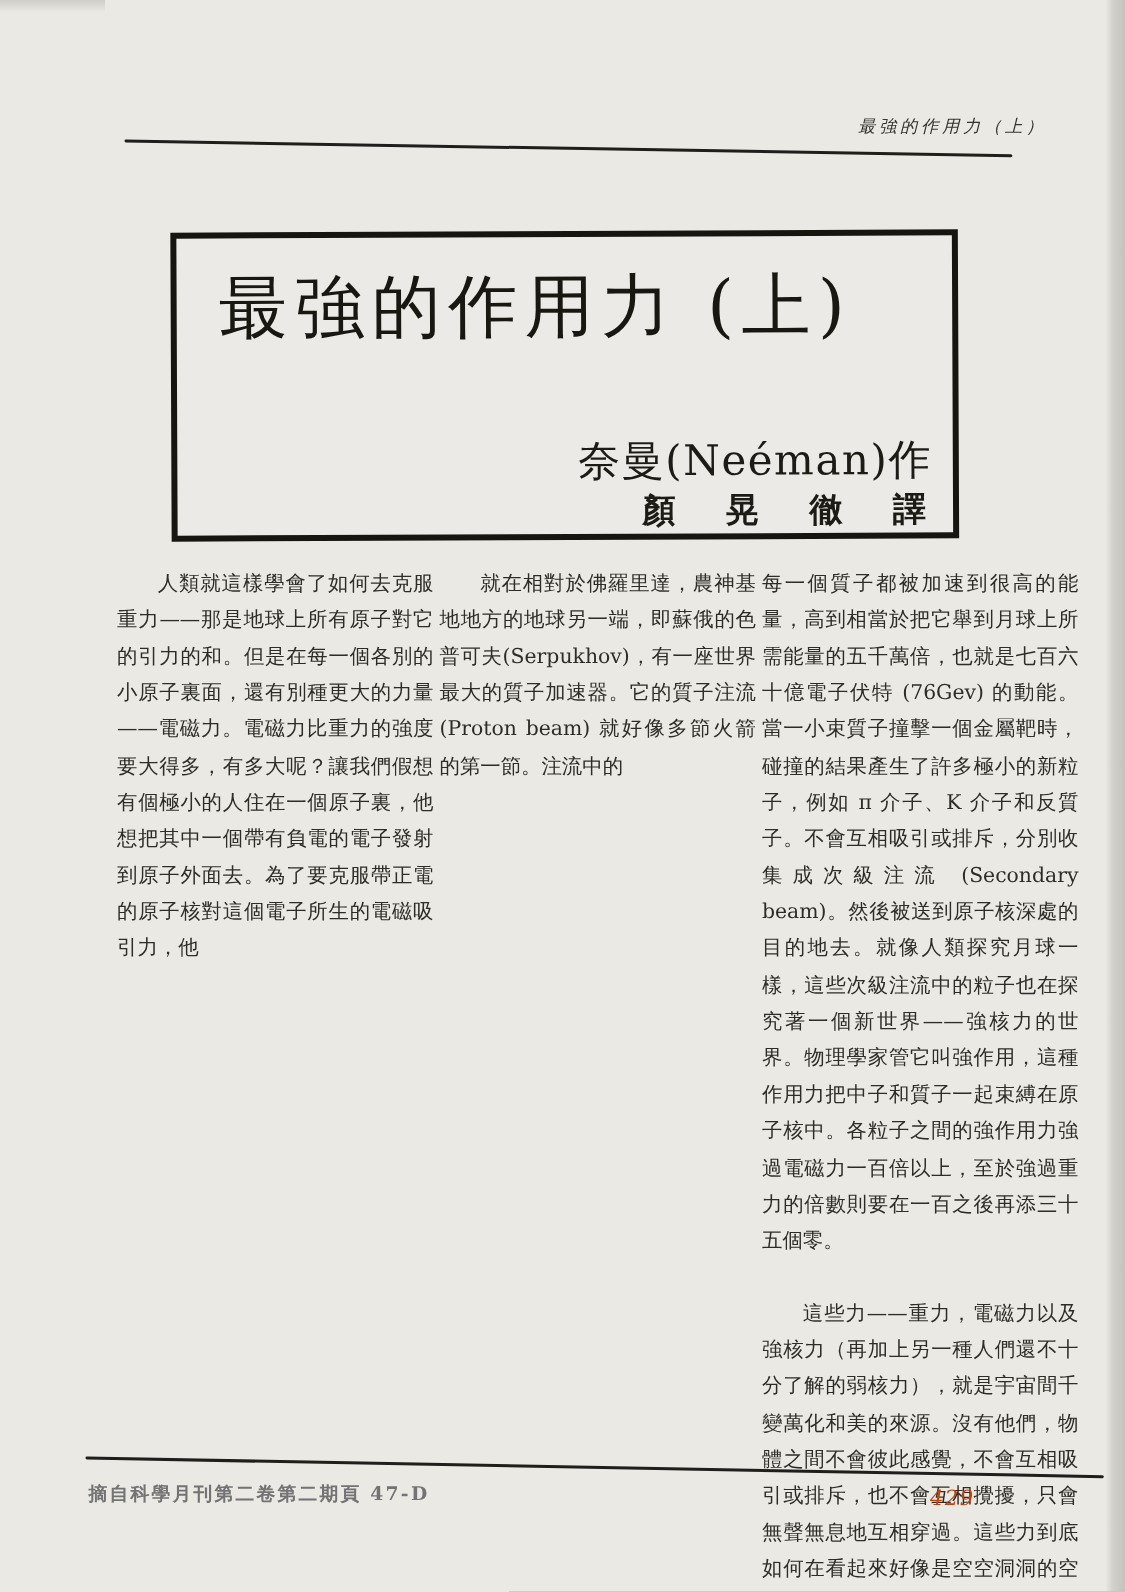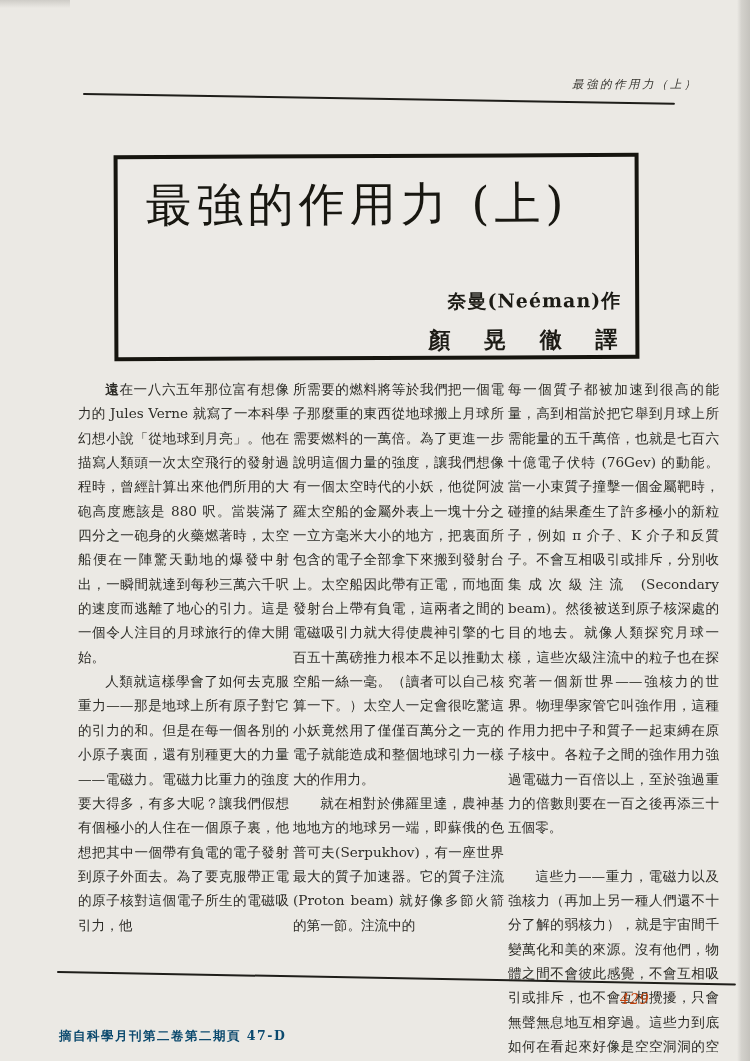--- a/index.html
+++ b/index.html
@@ -43,21 +43,21 @@
     transform:rotate(-0.25deg);
     background:rgba(255,255,255,.08);
   }
   .main-title{
     position:absolute;left:28px;top:16px;
     font-size:46px;letter-spacing:5px;color:#181711;
     white-space:nowrap;
   }
   .byline-author{
     position:absolute;right:14px;top:131px;
-    font-size:19px;font-weight:bold;color:#1c1b15;
+    font-size:28px;font-weight:normal;color:#1c1b15;
     letter-spacing:1px;white-space:nowrap;
   }
   .byline-translator{
     position:absolute;right:16px;top:168px;
     font-size:22px;font-weight:bold;color:#1c1b15;
     word-spacing:22px;letter-spacing:2px;white-space:nowrap;margin-left:37px;
   }
   
   .col{
     position:absolute;top:377px;width:211px;
@@ -68,21 +68,21 @@
   .col p{margin:0;}
   .col p.indent{text-indent:2em;}
   .col p.gap-above{margin-top:24px;}
   .col-1{left:78px;}
   .col-2{left:293px;}
   .col-3{left:508px;}
   .lead-char{font-weight:bold;}
   
   .footer-source{
     position:absolute;left:59px;top:988px;
-    font-size:12.5px;letter-spacing:1.5px;color:#0c4a6e;font-weight:bold;margin-top:40px;
+    font-size:12.5px;letter-spacing:1.5px;color:#737373;font-weight:bold;
   }
   .page-number{
     position:absolute;left:620px;top:991px;
     font-size:14px;font-style:italic;color:#c2410c;letter-spacing:1px;
   }
 </style>
 </head>
 <body>
 
 <div id="page">
@@ -93,26 +93,24 @@
   <div class="running-head">最強的作用力（上）</div>
   <div class="rule rule-top"></div>
 
   <div class="title-box">
     <div class="main-title">最強的作用力 (上)</div>
     <div class="byline-author">奈曼(Neéman)作</div>
     <div class="byline-translator">顏 晃 徹 譯</div>
   </div>
 
   <div class="col col-1">
-    <p class="indent"><span class="lead-char">遠</span><span>在一八六五年那位富有想像力的 Jules Verne 就寫了一本科學幻想小說「從地球到月亮」。他在描寫人類頭一次太空飛行的發射過程時，曾經計算出來他們所用的大砲高度應該是 880 呎。當裝滿了四分之一砲身的火藥燃著時，太空船便在一陣驚天動地的爆發中射出，一瞬間就達到每秒三萬六千呎的速度而逃離了地心的引力。這是一個令人注目的月球旅行的偉大開始。</span></p>
     <p class="indent">人類就這樣學會了如何去克服重力——那是地球上所有原子對它的引力的和。但是在每一個各別的小原子裏面，還有別種更大的力量——電磁力。電磁力比重力的強度要大得多，有多大呢？讓我們假想有個極小的人住在一個原子裏，他想把其中一個帶有負電的電子發射到原子外面去。為了要克服帶正電的原子核對這個電子所生的電磁吸引力，他</p>
   </div>
 
   <div class="col col-2">
-    <p>所需要的燃料將等於我們把一個電子那麼重的東西從地球搬上月球所需要燃料的一萬倍。為了更進一步說明這個力量的強度，讓我們想像有一個太空時代的小妖，他從阿波羅太空船的金屬外表上一塊十分之一立方毫米大小的地方，把裏面所包含的電子全部拿下來搬到發射台上。太空船因此帶有正電，而地面發射台上帶有負電，這兩者之間的電磁吸引力就大得使農神引擎的七百五十萬磅推力根本不足以推動太空船一絲一毫。（讀者可以自己核算一下。）太空人一定會很吃驚這小妖竟然用了僅僅百萬分之一克的電子就能造成和整個地球引力一樣大的作用力。</p>
     <p class="indent">就在相對於佛羅里達，農神基地地方的地球另一端，即蘇俄的色普可夫(Serpukhov)，有一座世界最大的質子加速器。它的質子注流 (Proton beam) 就好像多節火箭的第一節。注流中的</p>
   </div>
 
   <div class="col col-3">
     <p>每一個質子都被加速到很高的能量，高到相當於把它舉到月球上所需能量的五千萬倍，也就是七百六十億電子伏特 (76Gev) 的動能。當一小束質子撞擊一個金屬靶時，碰撞的結果產生了許多極小的新粒子，例如 π 介子、K 介子和反質子。不會互相吸引或排斥，分別收集成次級注流 (Secondary beam)。然後被送到原子核深處的目的地去。就像人類探究月球一樣，這些次級注流中的粒子也在探究著一個新世界——強核力的世界。物理學家管它叫強作用，這種作用力把中子和質子一起束縛在原子核中。各粒子之間的強作用力強過電磁力一百倍以上，至於強過重力的倍數則要在一百之後再添三十五個零。</p>
     <p class="indent gap-above">這些力——重力，電磁力以及強核力（再加上另一種人們還不十分了解的弱核力），就是宇宙間千變萬化和美的來源。沒有他們，物體之間不會彼此感覺，不會互相吸引或排斥，也不會互相攪擾，只會無聲無息地互相穿過。這些力到底如何在看起來好像是空空洞洞的空間當中發揮他們的作用呢？理論物理的一大成就，就是告訴了我們這個答案。</p>
   </div>
 
   <div class="rule rule-bottom"></div>
   <div class="footer-source">摘自科學月刊第二卷第二期頁 47-D</div>

